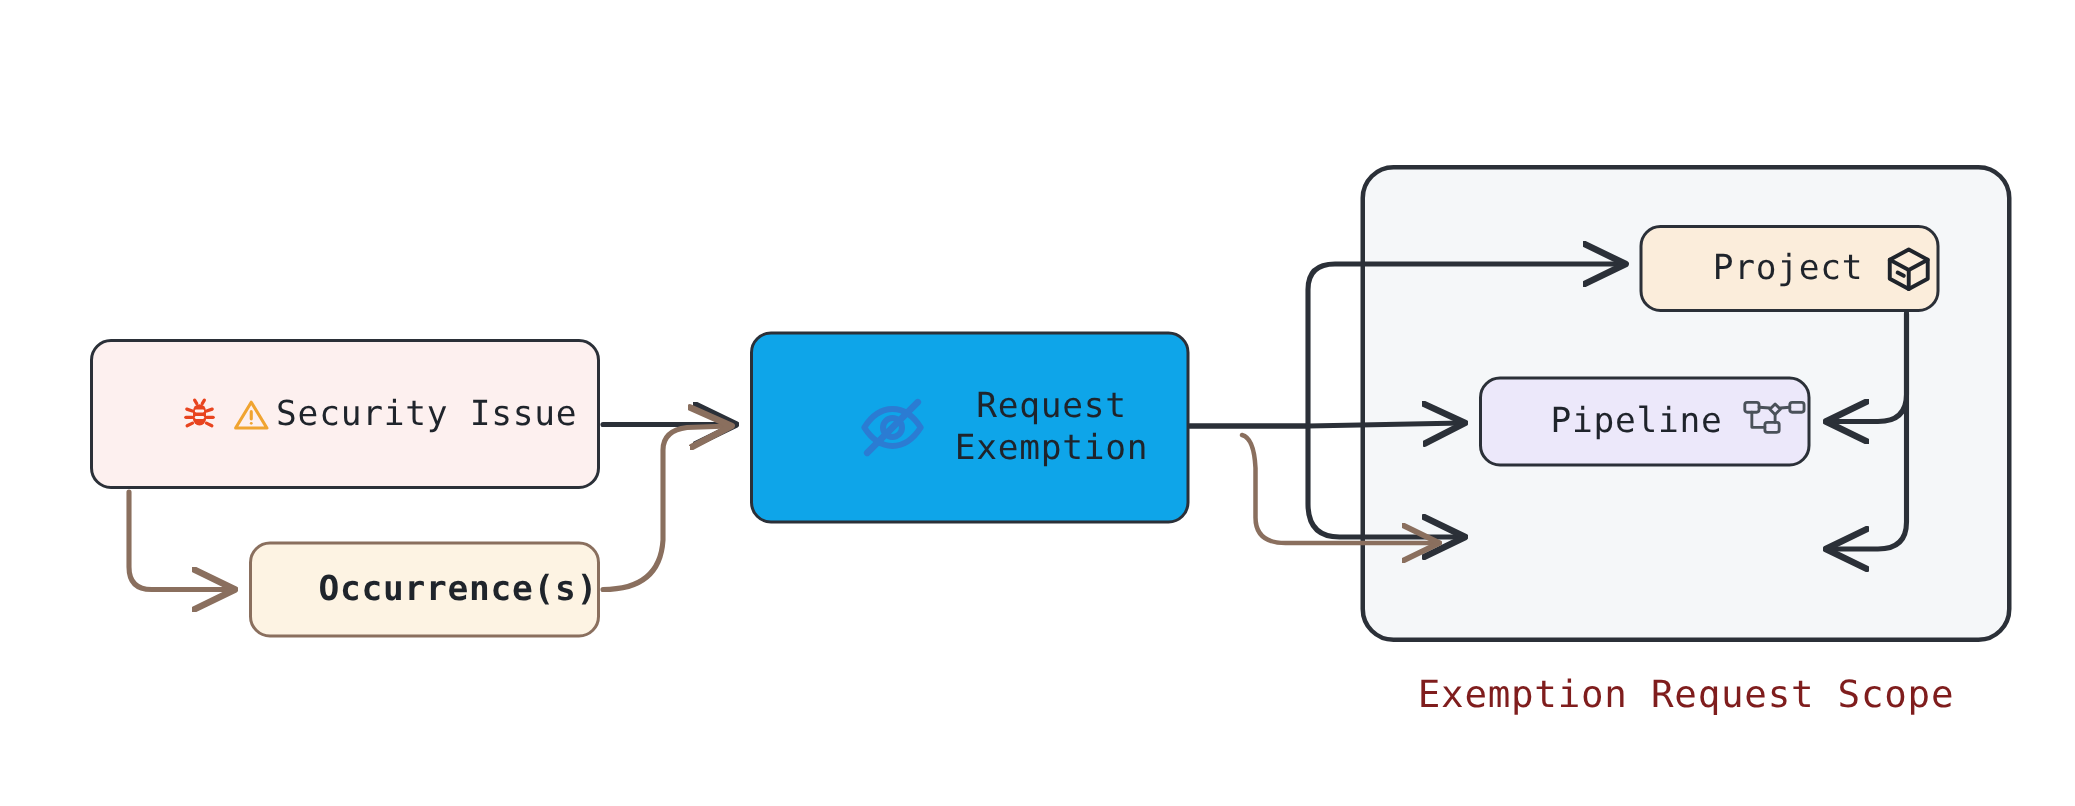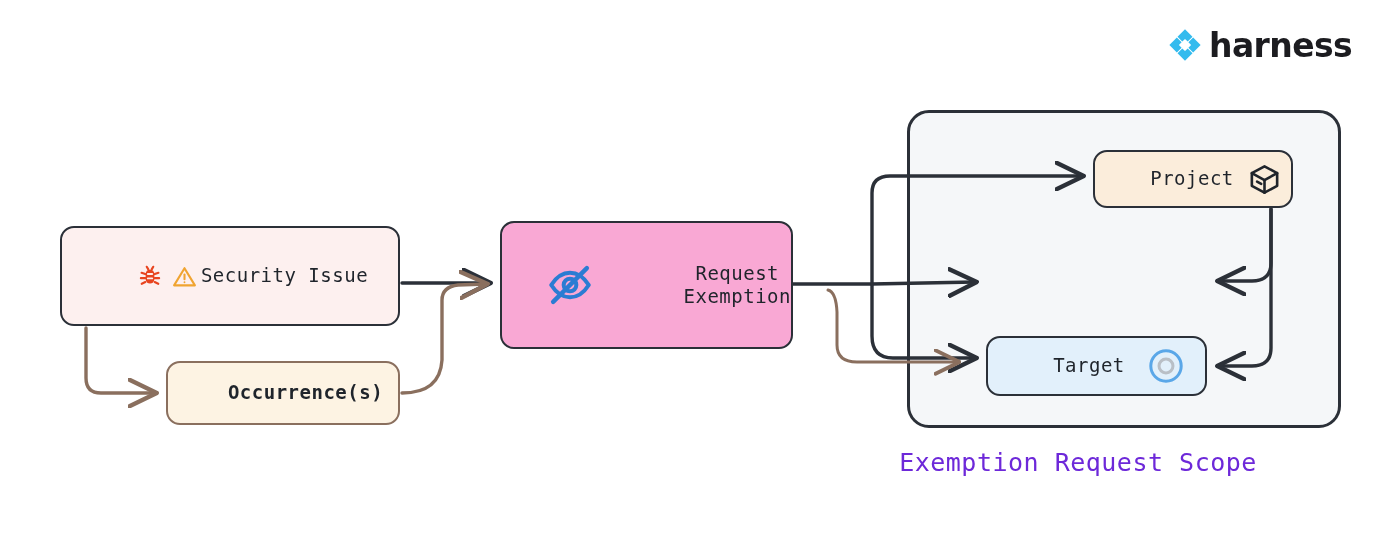--- a/index.html
+++ b/index.html
@@ -38,21 +38,21 @@
   
   .node {
     position: absolute;
     box-sizing: border-box;
     display: flex;
     align-items: center;
     justify-content: center;
     border-radius: 14px;
     border: 2.5px solid #2b3038;
     color: #1f242b;
-    font-size: 19px;
+    font-size: 23px;
     letter-spacing: 0.5px;
     text-align: center;
     z-index: 5;
     padding-left: 45px;
   }
   .node .label { white-space: pre; line-height: 1.22; }
   .node .ico { display: inline-flex; align-items: center; justify-content: center; }
 
   
   #node-security {
@@ -67,42 +67,41 @@
   #node-occurrence {
     left: 166px; top: 361px; width: 234px; height: 64px;
     background: #fdf3e3;
     border-color: #8a6f5e;
     font-weight: bold;
   }
 
   
   #node-request {
     left: 500px; top: 221px; width: 293px; height: 128px;
-    background: #f9a8d4;
+    background: #0ea5e9;
     gap: 18px;
-    justify-content: space-between;
   }
 
   
   #scope-box {
     position: absolute;
     left: 907px; top: 110px; width: 434px; height: 318px;
     box-sizing: border-box;
     border: 3px solid #2b3038;
     border-radius: 22px;
     background: #f5f7f9;
     z-index: 1;
   }
   #scope-label {
     position: absolute;
-    left: 861px; top: 448px; width: 434px;
+    left: 907px; top: 448px; width: 434px;
     text-align: center;
     font-size: 25px;
     letter-spacing: 0.5px;
-    color: #6d28d9;
+    color: #7f1d1d;
     z-index: 6;
   }
 
   #node-project {
     left: 1093px; top: 150px; width: 200px; height: 58px;
     background: #fbeddb;
     gap: 14px;
   }
   #node-pipeline {
     left: 986px; top: 251px; width: 221px; height: 60px;
@@ -115,31 +114,20 @@
     gap: 22px;
   }
 
   #edges { position: absolute; left: 0; top: 0; width: 1383px; height: 537px; z-index: 3; }
 </style>
 </head>
 <body>
 
 <div id="canvas">
 
-  <div id="brand">
-    <svg class="mark" viewBox="0 0 100 100">
-      <g fill="#33bbee">
-        <path d="M50 4 L72 26 L58 40 L50 32 L42 40 L28 26 Z"></path>
-        <path d="M4 50 L26 28 L40 42 L32 50 L40 58 L26 72 Z"></path>
-        <path d="M96 50 L74 72 L60 58 L68 50 L60 42 L74 28 Z"></path>
-        <path d="M50 96 L28 74 L42 60 L50 68 L58 60 L72 74 Z"></path>
-      </g>
-    </svg>
-    <span class="wordmark">harness</span>
-  </div>
 
   <div id="scope-box"></div>
 
   <svg id="edges">
     <defs>
       <marker id="ah-dark" viewBox="0 0 12 12" refX="10.5" refY="6" markerWidth="9" markerHeight="9" orient="auto-start-reverse">
         <path d="M0.5 0.8 L11.2 6 L0.5 11.2" fill="none" stroke="#2b3038" stroke-width="1.7" stroke-linecap="round" stroke-linejoin="round"></path>
       </marker>
       <marker id="ah-brown" viewBox="0 0 12 12" refX="10.5" refY="6" markerWidth="9" markerHeight="9" orient="auto-start-reverse">
         <path d="M0.5 0.8 L11.2 6 L0.5 11.2" fill="none" stroke="#8a6f5e" stroke-width="1.7" stroke-linecap="round" stroke-linejoin="round"></path>
@@ -219,26 +207,32 @@
     <span class="ico">
       <svg width="33" height="33" viewBox="0 0 24 24" fill="none" stroke="#1f242b" stroke-width="1.9" stroke-linecap="round" stroke-linejoin="round">
         <path d="M12 2.4 L21.2 7.4 L21.2 16.6 L12 21.6 L2.8 16.6 L2.8 7.4 Z"></path>
         <path d="M2.8 7.4 L12 12.4 L21.2 7.4"></path>
         <path d="M12 12.4 L12 21.6"></path>
         <path d="M6.6 13.6 L9.6 15.2"></path>
       </svg>
     </span>
   </div>
 
-
-  <div class="node" id="node-target">
-    <span class="label">Target</span>
+  <div class="node" id="node-pipeline">
+    <span class="label">Pipeline</span>
     <span class="ico">
-      <svg width="38" height="38" viewBox="0 0 24 24" fill="none">
-        <circle cx="12" cy="12" r="9.6" stroke="#5aa7e8" stroke-width="1.9"></circle>
-        <circle cx="12" cy="12" r="4.4" stroke="#b9bfc6" stroke-width="1.9"></circle>
+      <svg width="42" height="30" viewBox="0 0 42 30" fill="none" stroke="#4a5159" stroke-width="1.9" stroke-linecap="round" stroke-linejoin="round">
+        <rect x="1.2" y="2.2" width="9.5" height="6.6" rx="1.6"></rect>
+        <rect x="14.6" y="15.6" width="9.5" height="6.6" rx="1.6"></rect>
+        <rect x="31.2" y="2.2" width="9.5" height="6.6" rx="1.6"></rect>
+        <path d="M17.9 6.8 L21.4 3.3 L24.9 6.8 L21.4 10.3 Z"></path>
+        <path d="M5.9 8.8 L5.9 18.9 L14.6 18.9"></path>
+        <path d="M10.7 5.5 L17.9 6.0"></path>
+        <path d="M24.9 6.0 L31.2 5.5"></path>
+        <path d="M21.4 10.3 L21.4 15.6"></path>
       </svg>
     </span>
   </div>
 
+
   <div id="scope-label">Exemption Request Scope</div>
 
 </div>
 
 </body></html>

